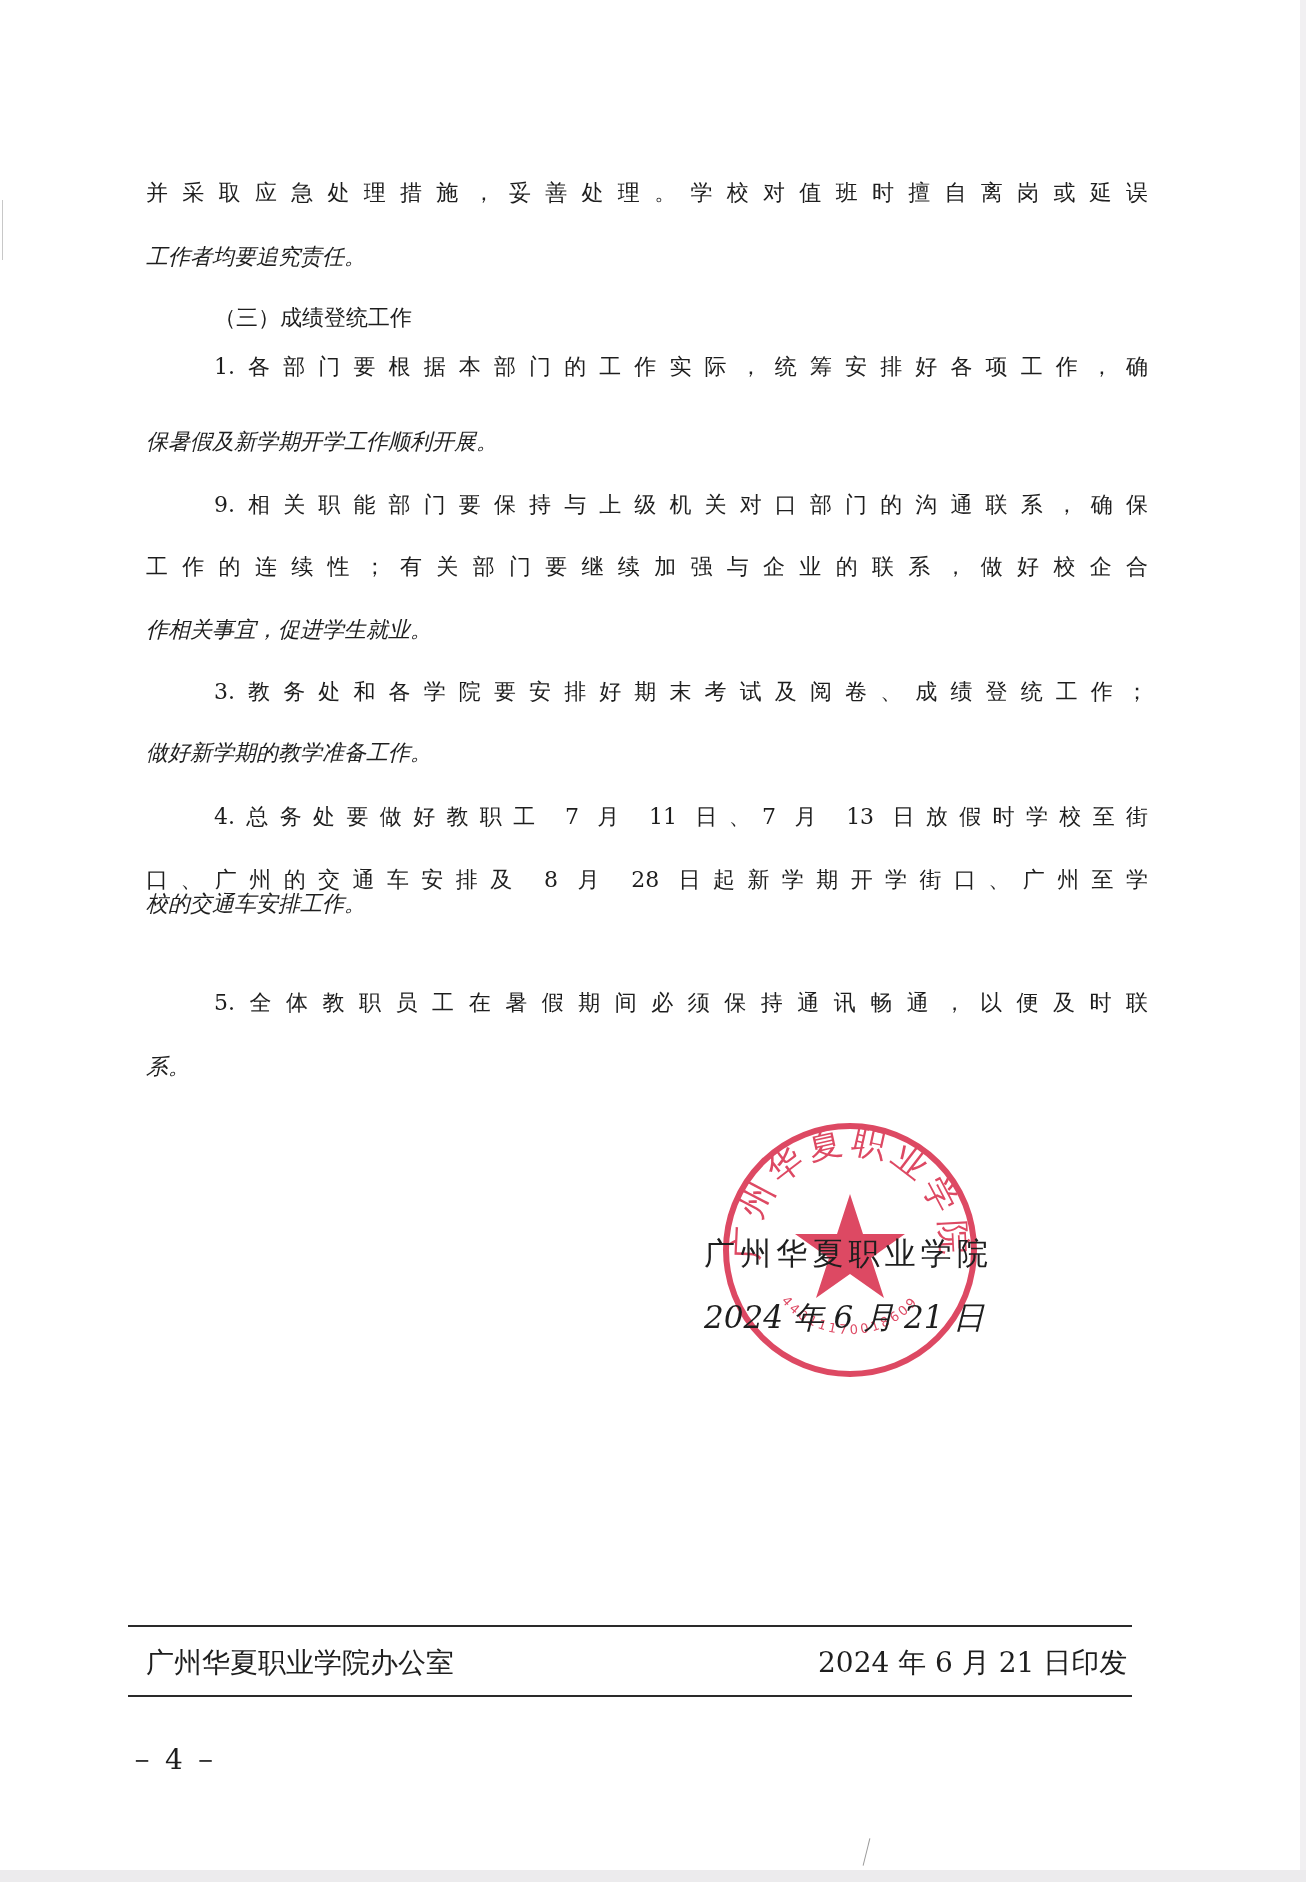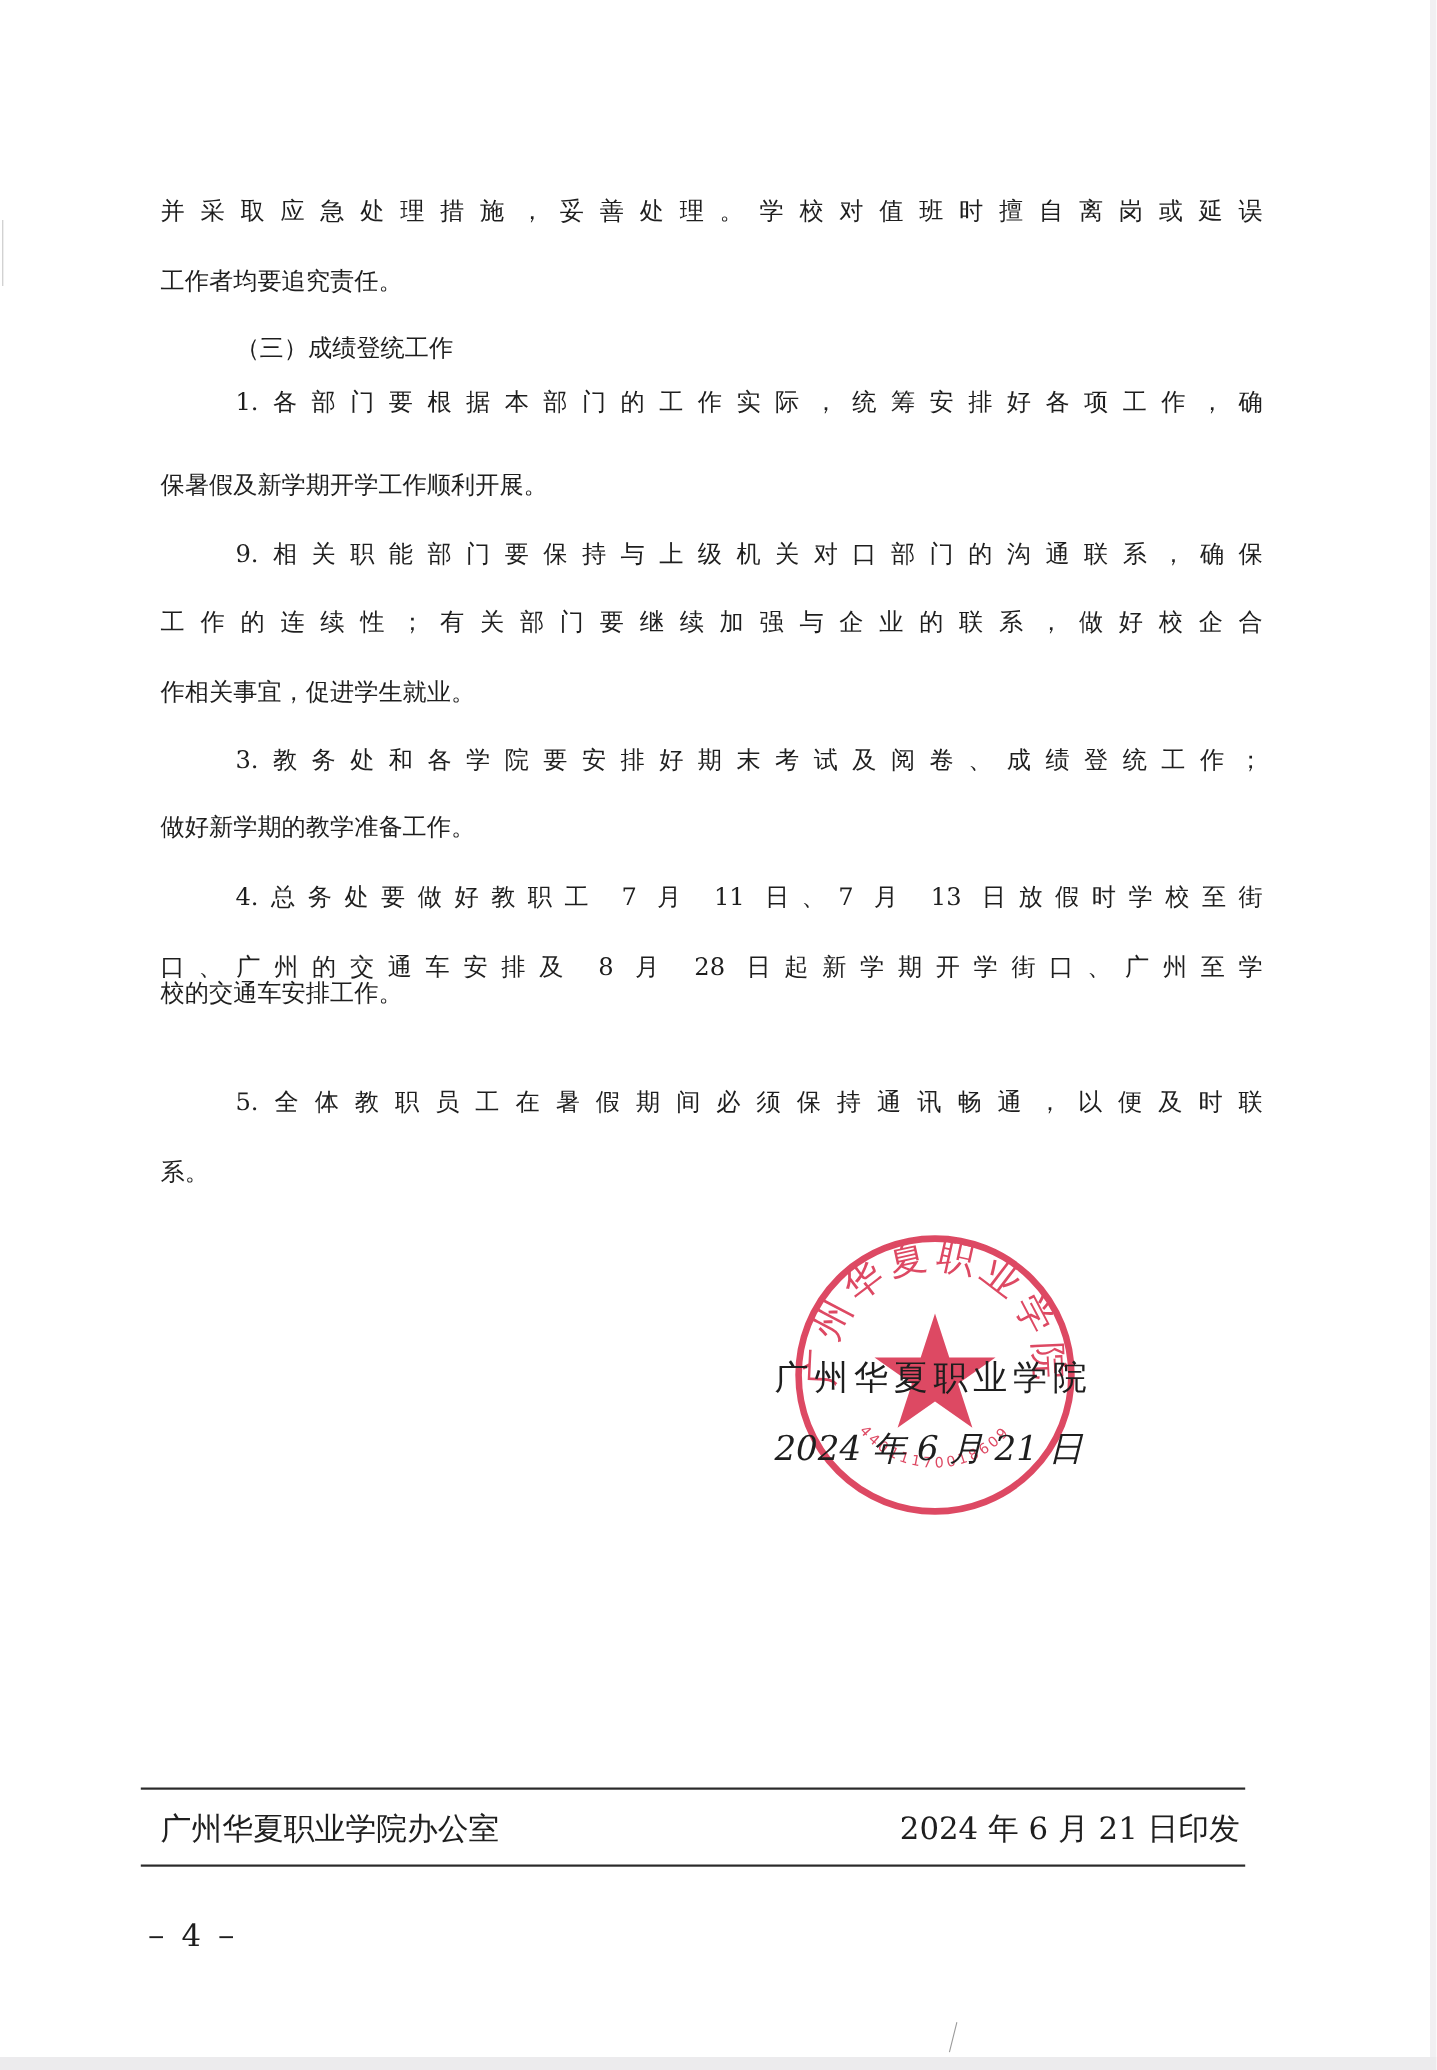--- a/index.html
+++ b/index.html
@@ -19,21 +19,21 @@
     height: 40px;
     line-height: 40px;
     font-size: 22px;
     white-space: nowrap;
     text-align: justify;
     text-align-last: justify;
   }
   .line.short { text-align-last: left; }
   .line.full { left: 146px; width: 1002px; }
   .line.indent { left: 214px; width: 934px; }
-  .line.start { left: 146px; }
+  .line.start { left: 146px; font-style: italic; }
   .line.startindent { left: 214px; }
 
   .sig { position: absolute; font-size: 31px; line-height: 40px; height: 40px; white-space: nowrap; z-index: 3; text-align: justify; text-align-last: justify; }
 
   .stamp { position: absolute; left: 722px; top: 1122px; width: 256px; height: 256px; z-index: 2; opacity: 0.88; }
 
   .rule { position: absolute; left: 128px; width: 1004px; height: 2px; background: #2a2a2a; }
   .footer-text { position: absolute; font-size: 28px; line-height: 36px; height: 36px; white-space: nowrap; }
   .page-num { position: absolute; left: 128px; top: 1742px; font-size: 28px; line-height: 36px; white-space: pre; }
 </style>

